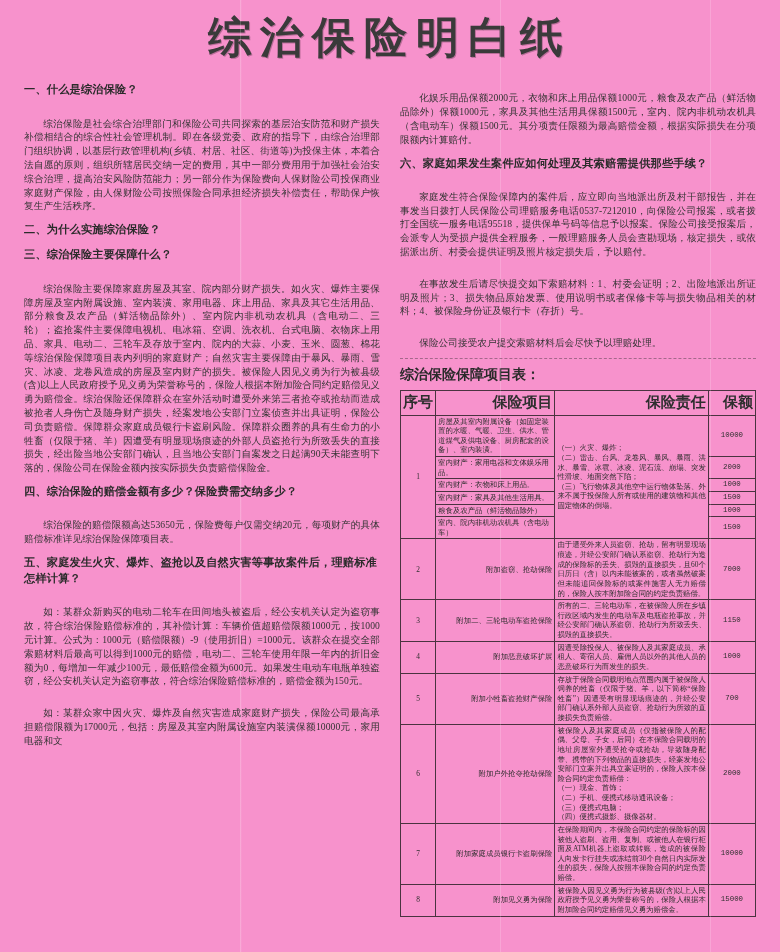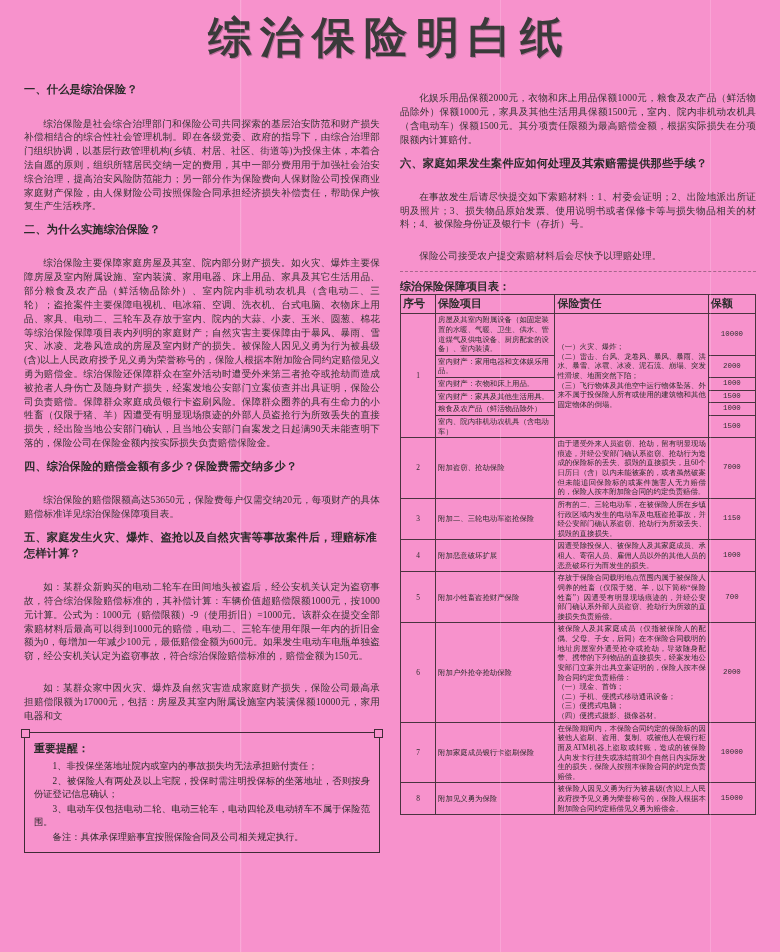--- a/index.html
+++ b/index.html
@@ -65,51 +65,51 @@
   .dashed-sep{
     border-top:1px dashed #8a5a76;
     margin:8px 0 7px 0;
     height:0;
     opacity:.75;
   }
 
   h3.tabletitle{
     font-family:"DejaVu Sans","Liberation Sans",sans-serif;
     font-weight:bold;
-    font-size:11px;
-    margin:4px 0 0 0;
+    font-size:14px;
+    margin:4px 0 6px 0;
   }
 
   
   table.ins{
     border-collapse:collapse;
     width:100%;
     font-size:7.4px;
     line-height:1.3;
     color:#2e2e2e;
     table-layout:fixed;
   }
   table.ins th,table.ins td{
     border:1px solid #4a3340;
     padding:1px 2px;
     vertical-align:middle;
   }
   table.ins th{
     font-family:"DejaVu Sans","Liberation Sans",sans-serif;
     font-weight:bold;
-    font-size:11px;
-    text-align:left;
+    font-size:15px;
+    text-align:right;
     padding:2px 2px;
   }
   .c-no{width:30px;text-align:center;}
   .c-item{width:114px;}
   .c-resp{width:148px;}
   .c-amt{width:42px;text-align:center;}
   td.item{padding:2px 3px;}
-  td.item.center{text-align:left;}
+  td.item.center{text-align:right;}
   td.resp{padding:2px 3px;text-align:justify;}
   td.amt{text-align:center;font-family:Liberation Mono, monospace;}
   td.no{text-align:center;}
 
   
   .notice{
     position:relative;
     margin-top:10px;
     border:1.6px solid #3f2b36;
     padding:8px 9px 7px 9px;
@@ -141,46 +141,39 @@
 
   <div class="cols">
 
     <div class="col">
 
       <h2 class="sec">一、什么是综治保险？</h2>
       <p class="body">综治保险是社会综合治理部门和保险公司共同探索的基层治安防范和财产损失补偿相结合的综合性社会管理机制。即在各级党委、政府的指导下，由综合治理部门组织协调，以基层行政管理机构(乡镇、村居、社区、街道等)为投保主体，本着合法自愿的原则，组织所辖居民交纳一定的费用，其中一部分费用用于加强社会治安综合治理，提高治安风险防范能力；另一部分作为保险费向人保财险公司投保商业家庭财产保险，由人保财险公司按照保险合同承担经济损失补偿责任，帮助保户恢复生产生活秩序。</p>
 
       <h2 class="sec">二、为什么实施综治保险？</h2>
 
+      <h2 class="sec">三、综治保险主要保障什么？</h2>
       <p class="body">综治保险主要保障家庭房屋及其室、院内部分财产损失。如火灾、爆炸主要保障房屋及室内附属设施、室内装潢、家用电器、床上用品、家具及其它生活用品、部分粮食及农产品（鲜活物品除外）、室内院内非机动农机具（含电动二、三轮）；盗抢案件主要保障电视机、电冰箱、空调、洗衣机、台式电脑、衣物床上用品、家具、电动二、三轮车及存放于室内、院内的大蒜、小麦、玉米、圆葱、棉花等综治保险保障项目表内列明的家庭财产；自然灾害主要保障由于暴风、暴雨、雪灾、冰凌、龙卷风造成的房屋及室内财产的损失。被保险人因见义勇为行为被县级(含)以上人民政府授予见义勇为荣誉称号的，保险人根据本附加险合同约定赔偿见义勇为赔偿金。综治保险还保障群众在室外活动时遭受外来第三者抢夺或抢劫而造成被抢者人身伤亡及随身财产损失，经案发地公安部门立案侦查并出具证明，保险公司负责赔偿。保障群众家庭成员银行卡盗刷风险。保障群众圈养的具有生命力的小牲畜（仅限于猪、羊）因遭受有明显现场痕迹的外部人员盗抢行为所致丢失的直接损失，经出险当地公安部门确认，且当地公安部门自案发之日起满90天未能查明下落的，保险公司在保险金额内按实际损失负责赔偿保险金。</p>
 
       <h2 class="sec">四、综治保险的赔偿金额有多少？保险费需交纳多少？</h2>
       <p class="body">综治保险的赔偿限额高达53650元，保险费每户仅需交纳20元，每项财产的具体赔偿标准详见综治保险保障项目表。</p>
 
       <h2 class="sec">五、家庭发生火灾、爆炸、盗抢以及自然灾害等事故案件后，理赔标准怎样计算？</h2>
       <p class="body">如：某群众新购买的电动二轮车在田间地头被盗后，经公安机关认定为盗窃事故，符合综治保险赔偿标准的，其补偿计算：车辆价值超赔偿限额1000元，按1000元计算。公式为：1000元（赔偿限额）-9（使用折旧）=1000元。该群众在提交全部索赔材料后最高可以得到1000元的赔偿，电动二、三轮车使用年限一年内的折旧金额为0，每增加一年减少100元，最低赔偿金额为600元。如果发生电动车电瓶单独盗窃，经公安机关认定为盗窃事故，符合综治保险赔偿标准的，赔偿金额为150元。</p>
       <p class="body">如：某群众家中因火灾、爆炸及自然灾害造成家庭财产损失，保险公司最高承担赔偿限额为17000元，包括：房屋及其室内附属设施室内装潢保额10000元，家用电器和文</p>
 
-      <div class="notice">
-        <span class="corner tl"></span>
-        <span class="corner tr"></span>
-        <h4>重要提醒：</h4>
-        <p>1、非投保坐落地址院内或室内的事故损失均无法承担赔付责任；</p>
-        <p>2、被保险人有两处及以上宅院，投保时需注明投保标的坐落地址，否则按身份证登记信息确认；</p>
-        <p>3、电动车仅包括电动二轮、电动三轮车，电动四轮及电动轿车不属于保险范围。</p>
-        <p class="rem">备注：具体承保理赔事宜按照保险合同及公司相关规定执行。</p>
-      </div>
 
     </div>
 
     <div class="col">
 
       <p class="body">化娱乐用品保额2000元，衣物和床上用品保额1000元，粮食及农产品（鲜活物品除外）保额1000元，家具及其他生活用具保额1500元，室内、院内非机动农机具（含电动车）保额1500元。其分项责任限额为最高赔偿金额，根据实际损失在分项限额内计算赔付。</p>
 
       <h2 class="sec">六、家庭如果发生案件应如何处理及其索赔需提供那些手续？</h2>
+      <p class="body">家庭发生符合保险保障内的案件后，应立即向当地派出所及村干部报告，并在事发当日拨打人民保险公司理赔服务电话0537-7212010，向保险公司报案，或者拨打全国统一服务电话95518，提供保单号码等信息予以报案。保险公司接受报案后，会派专人为受损户提供全程服务，一般理赔服务人员会查勘现场，核定损失，或依据派出所、村委会提供证明及照片核定损失后，予以赔付。</p>
       <p class="body">在事故发生后请尽快提交如下索赔材料：1、村委会证明；2、出险地派出所证明及照片；3、损失物品原始发票、使用说明书或者保修卡等与损失物品相关的材料；4、被保险身份证及银行卡（存折）号。</p>
       <p class="body">保险公司接受农户提交索赔材料后会尽快予以理赔处理。</p>
 
       <div class="dashed-sep"></div>
 
       <h3 class="tabletitle">综治保险保障项目表：</h3>
 
       <table class="ins">
         <thead>
           <tr>

